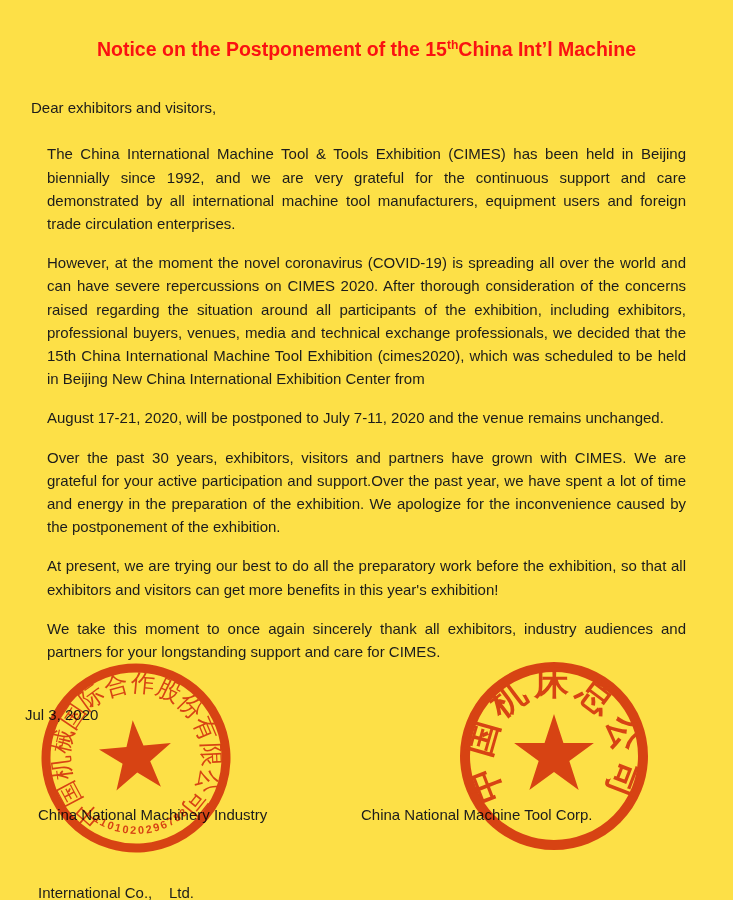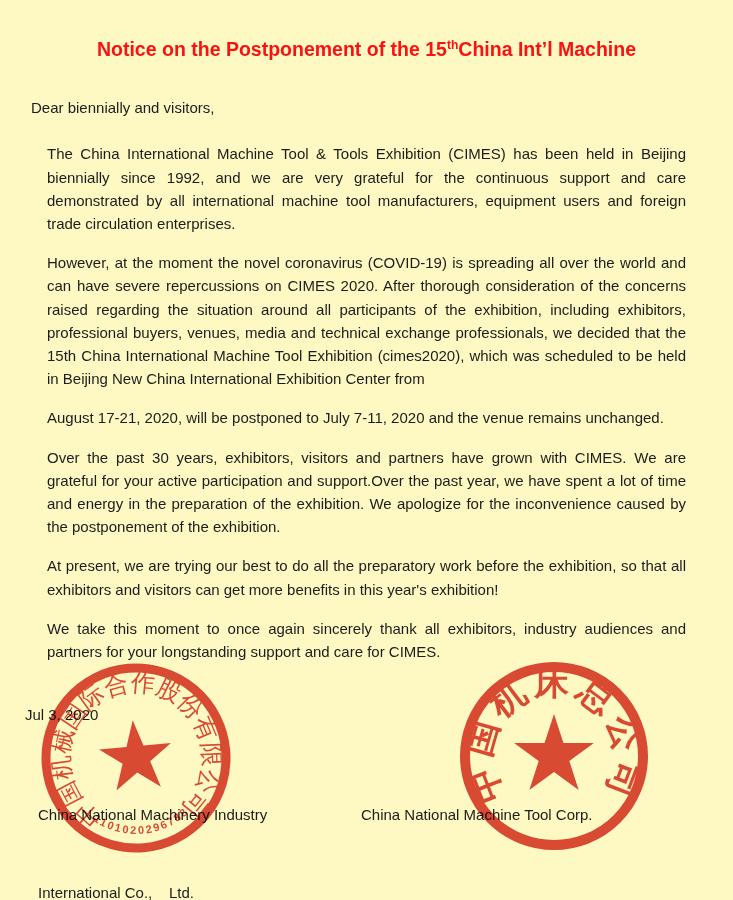--- a/index.html
+++ b/index.html
@@ -1,19 +1,19 @@
 <!DOCTYPE html>
 <html><head>
 <meta charset="utf-8">
 <style>
   html,body { margin:0; padding:0; background:#ffffff; }
   .page {
     position:relative;
     width:733px; height:900px;
-    background:#fef9c3;
+    background:#fde047;
     font-family:"Liberation Sans", sans-serif;
     overflow:hidden;
   }
   .title {
     margin:0; padding-top:36px;
     text-align:center;
     color:#fa1111;
     font-size:19.5px; font-weight:bold;
   }
   .title-line { display:block; line-height:26px; }
@@ -51,21 +51,21 @@
 </head>
 <body>
 
 <div class="page">
 
   <h1 class="title">
     <span class="title-line"><span>Notice on the Postponement of the 15</span><sup>th</sup><span>China Int’l Machine</span></span>
   </h1>
 
   <div class="body">
-    <p class="salutation">Dear biennially and visitors,</p>
+    <p class="salutation">Dear exhibitors and visitors,</p>
     <p class="para">The China International Machine Tool &amp; Tools Exhibition (CIMES) has been held in Beijing biennially since 1992, and we are very grateful for the continuous support and care demonstrated by all international machine tool manufacturers, equipment users and foreign trade circulation enterprises.</p>
     <p class="para">However, at the moment the novel coronavirus (COVID-19) is spreading all over the world and can have severe repercussions on CIMES 2020. After thorough consideration of the concerns raised regarding the situation around all participants of the exhibition, including exhibitors, professional buyers, venues, media and technical exchange professionals, we decided that the 15th China International Machine Tool Exhibition (cimes2020), which was scheduled to be held in Beijing New China International Exhibition Center from</p>
     <p class="para">August 17-21, 2020, will be postponed to July 7-11, 2020 and the venue remains unchanged.</p>
     <p class="para">Over the past 30 years, exhibitors, visitors and partners have grown with CIMES. We are grateful for your active participation and support.Over the past year, we have spent a lot of time and energy in the preparation of the exhibition. We apologize for the inconvenience caused by the postponement of the exhibition.</p>
     <p class="para">At present, we are trying our best to do all the preparatory work before the exhibition, so that all exhibitors and visitors can get more benefits in this year's exhibition!</p>
     <p class="para">We take this moment to once again sincerely thank all exhibitors, industry audiences and partners for your longstanding support and care for CIMES.</p>
 
     <p class="date">Jul 3, 2020</p>
 
     <div class="sig-row">

